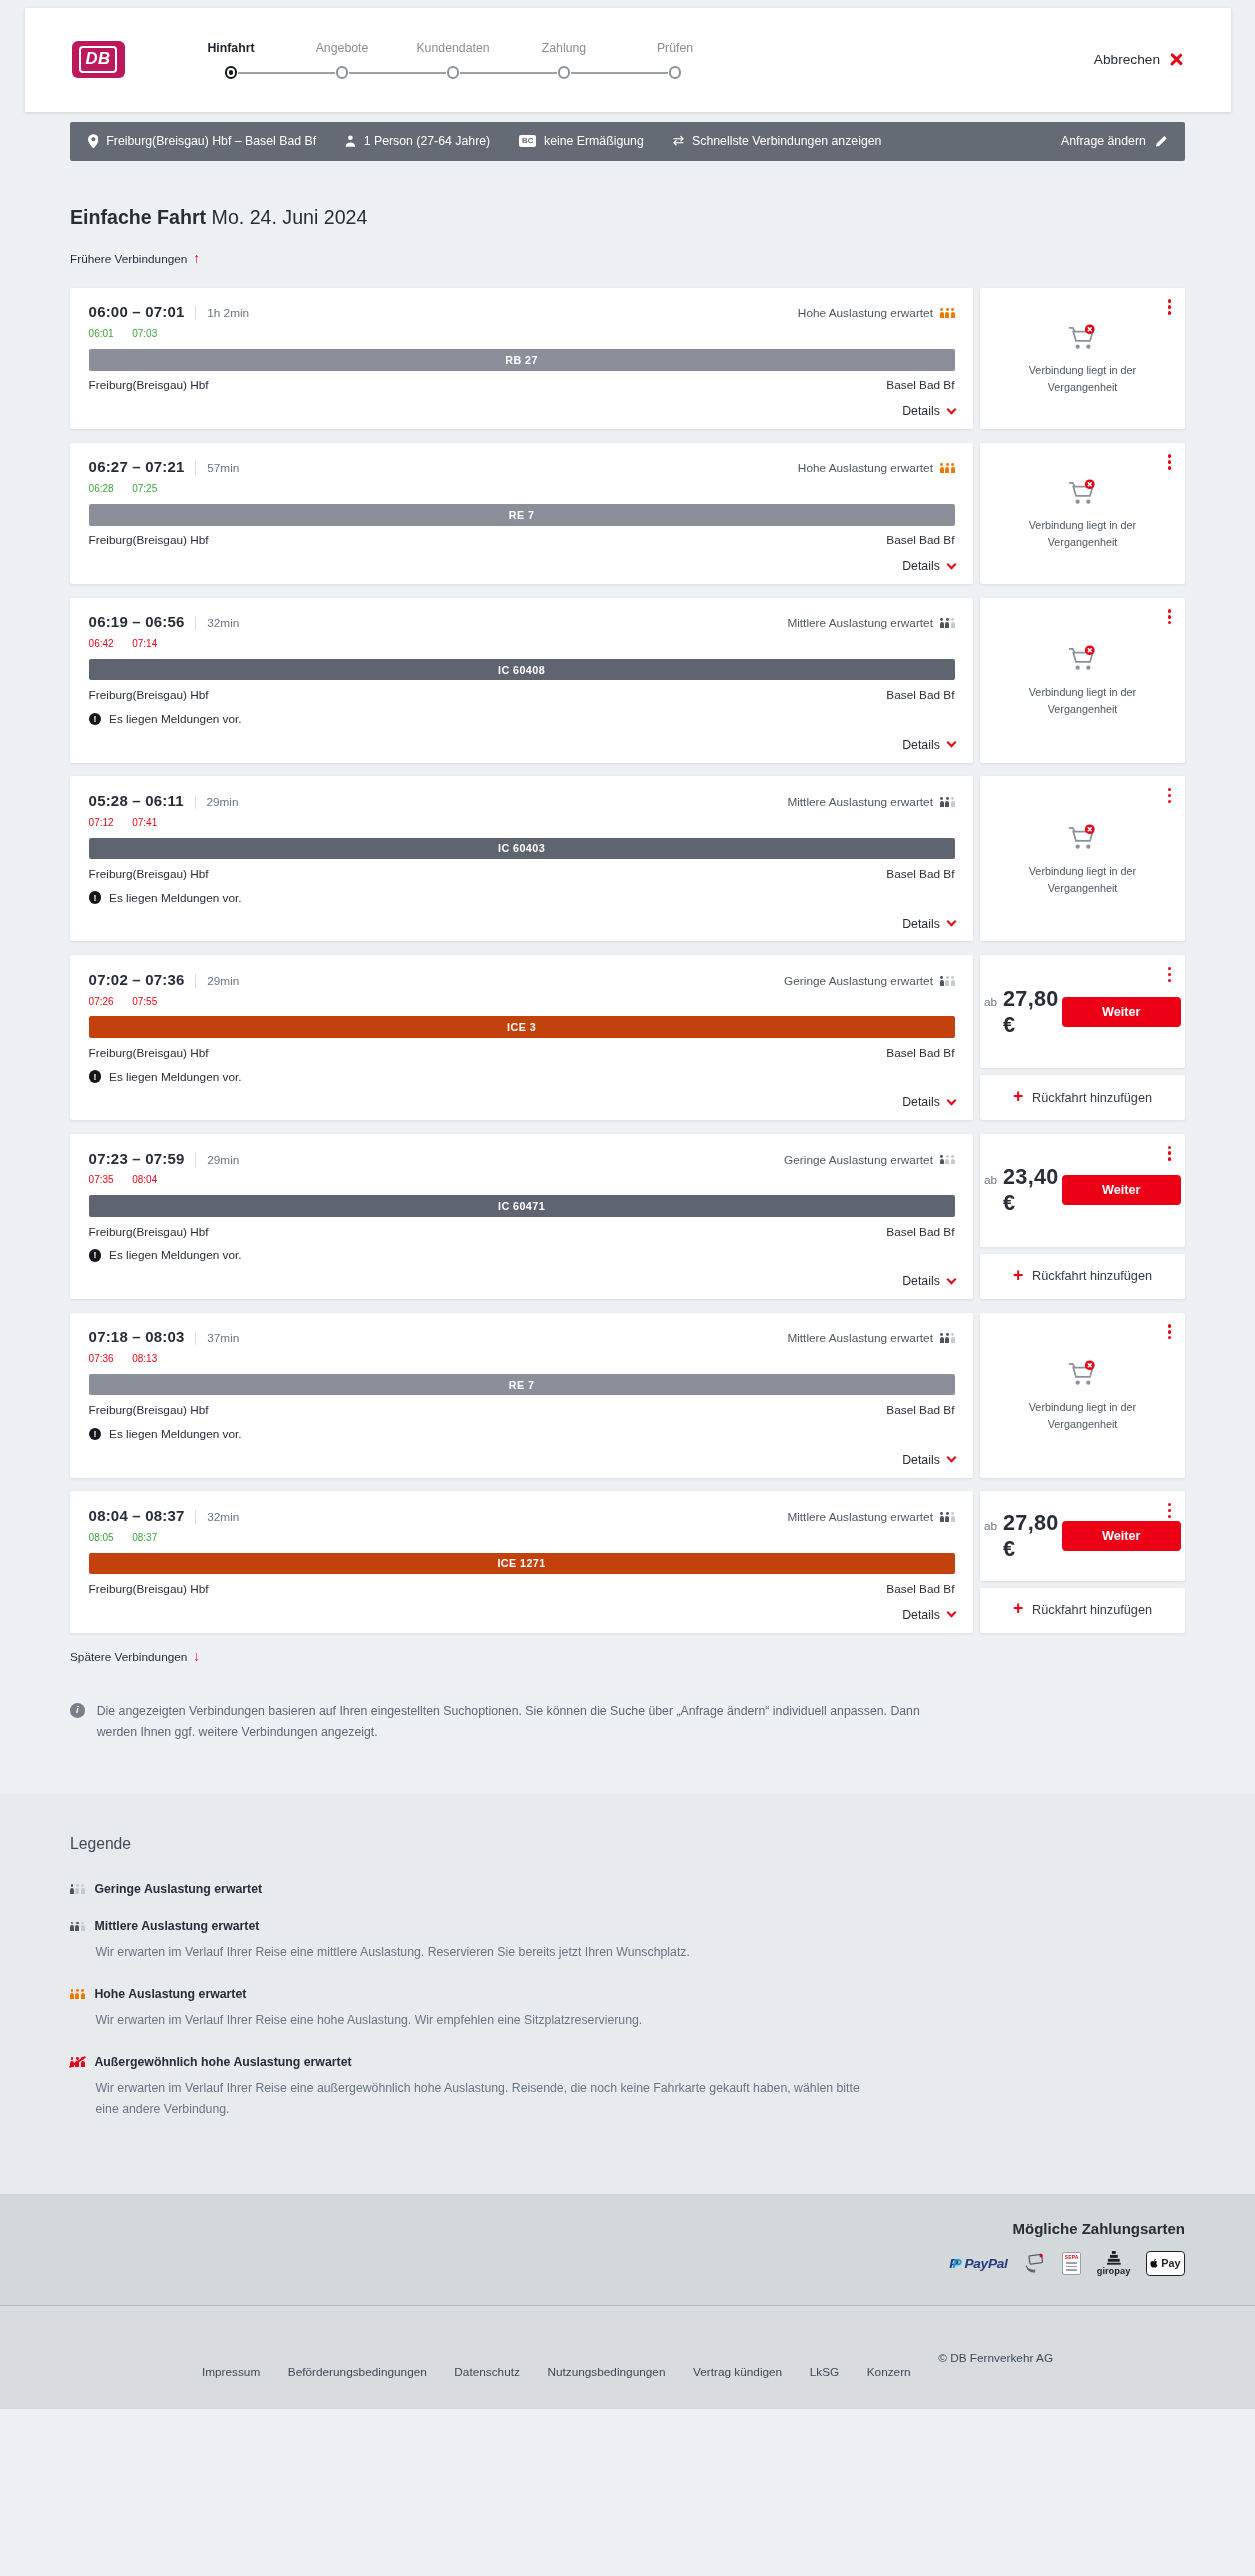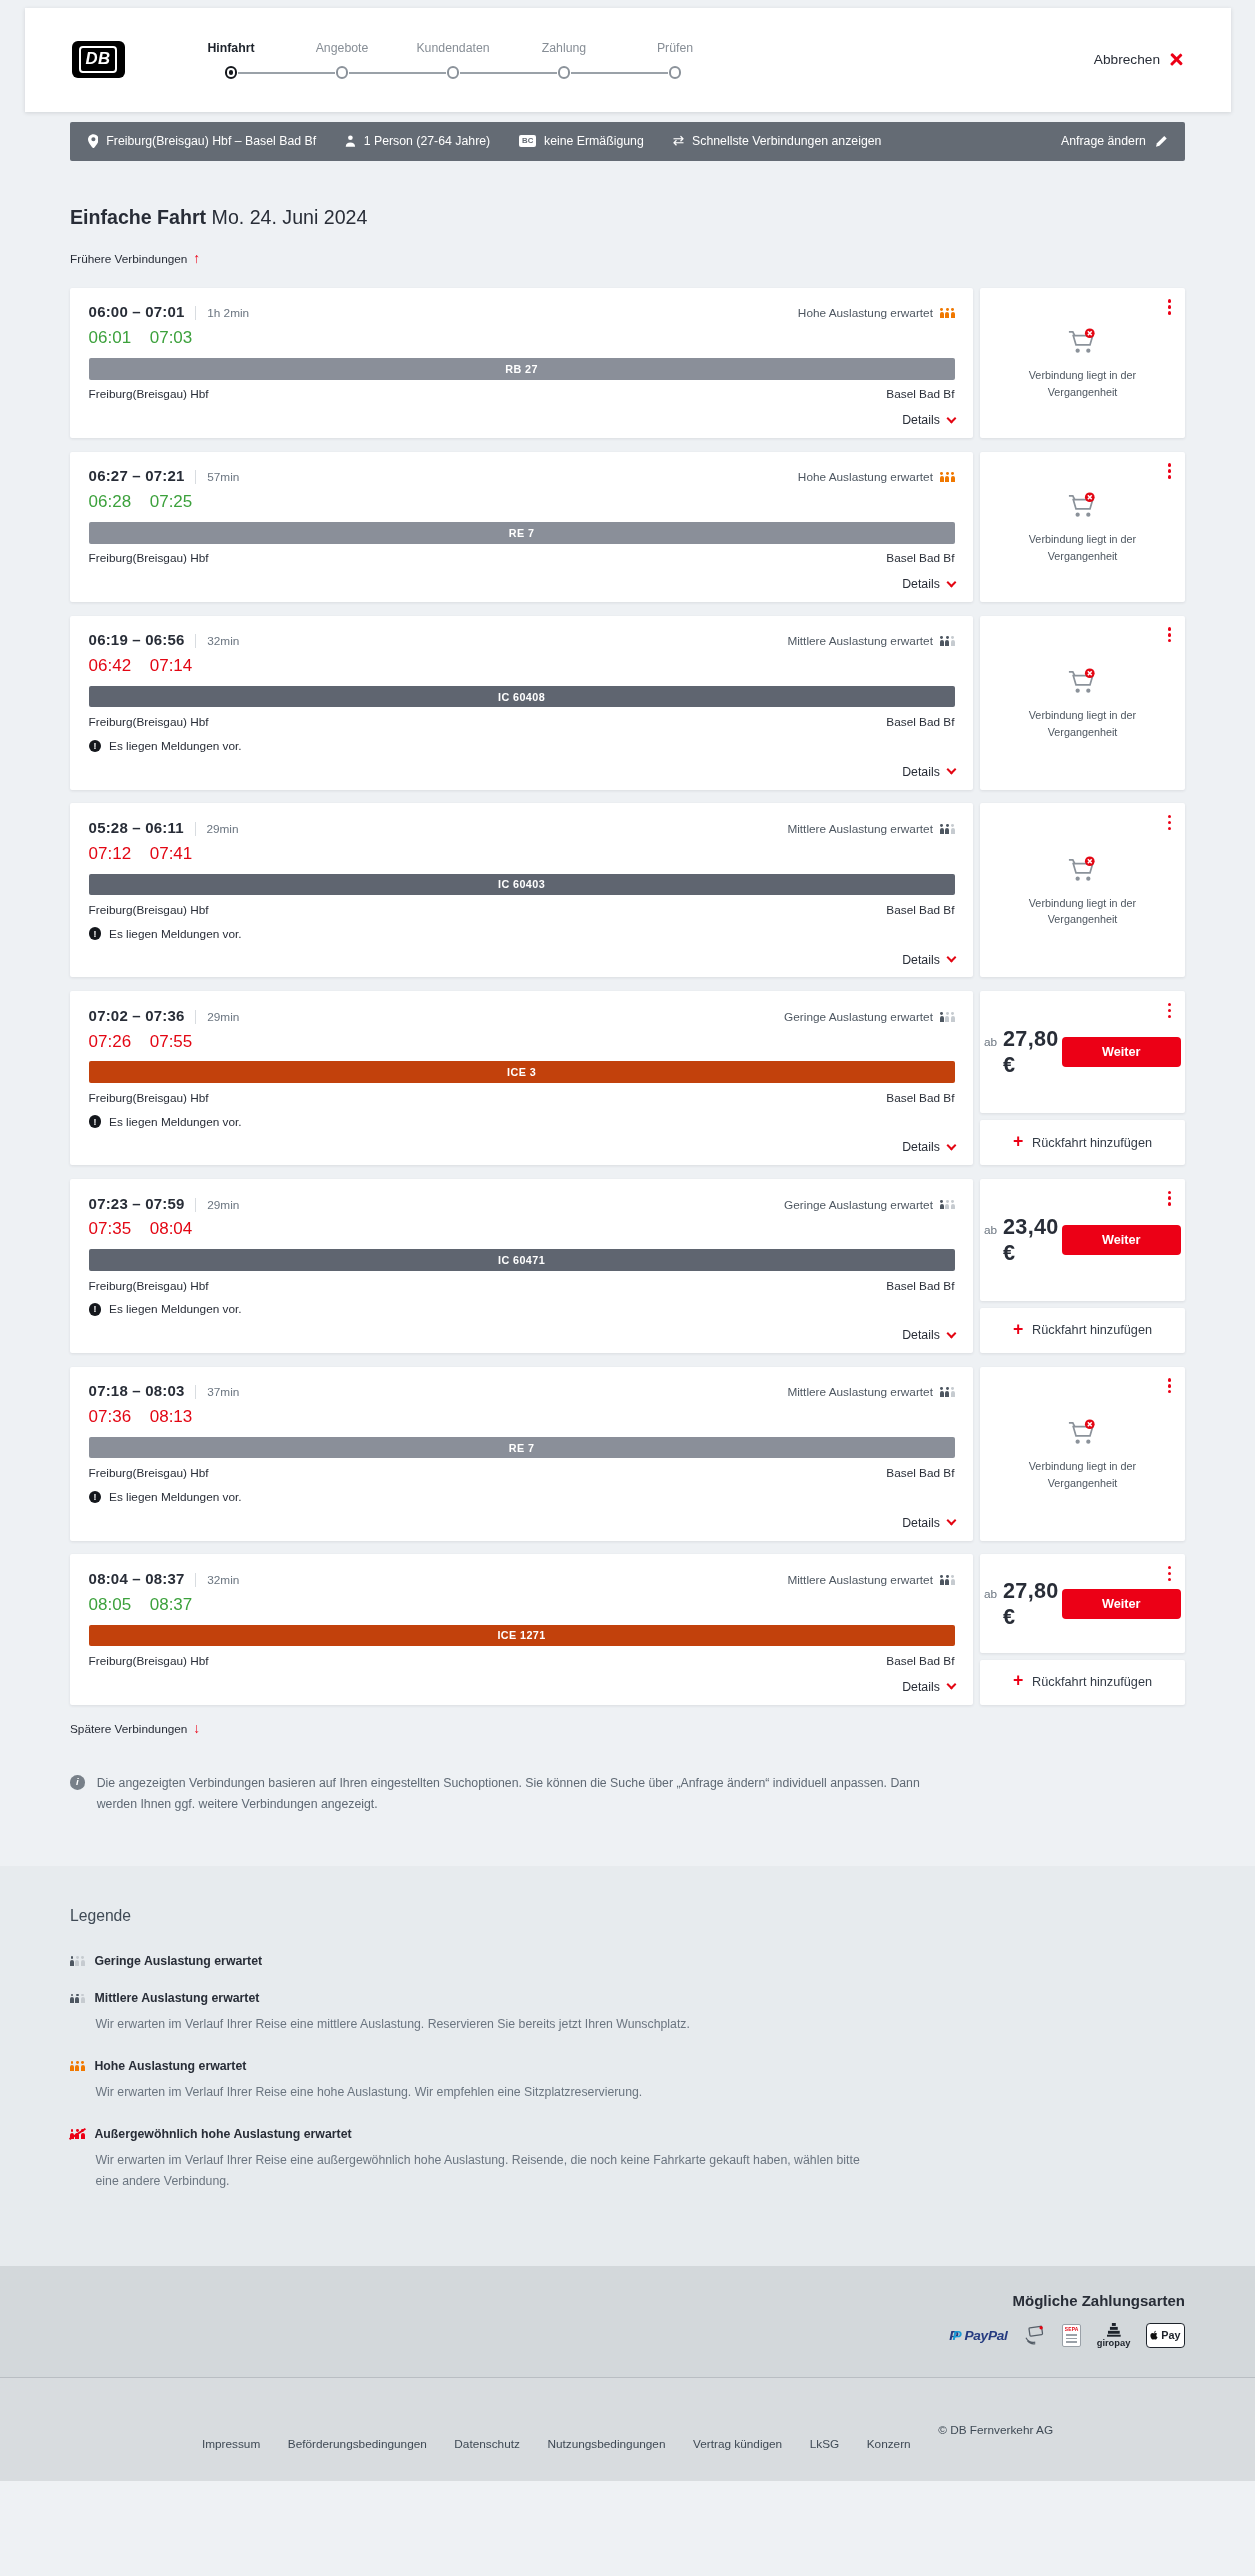--- a/index.html
+++ b/index.html
@@ -5,21 +5,21 @@
   * { box-sizing: border-box; }
   html { background:#eef1f4; }
   body {
     width:1255px; margin:0 auto; padding-top:7.8px;
     background:#eef1f4; color:#282d37;
     font-family:"Liberation Sans", sans-serif; font-size:12.7px;
   }
   
   .hdr { background:#fff; margin:0 24.5px; height:104px; display:flex; align-items:center;
          padding:0 47px; box-shadow:0 1px 3.9px rgba(40,45,55,.15); }
-  .db-logo { width:53px; height:37px; background:#000000; border-radius:5.9px;
+  .db-logo { width:53px; height:37px; background:#be185d; border-radius:5.9px;
              display:flex; align-items:center; justify-content:center; flex:none; }
   .db-logo span { border:2.5px solid #fff; border-radius:3.9px; padding:1px 4.9px 2px;
                   color:#fff; font-weight:700; font-size:16.7px; letter-spacing:0.5px; font-style:italic; }
   .steps { display:flex; margin-left:51px; }
   .step { width:111px; display:flex; flex-direction:column; align-items:center; position:relative; }
   .slabel { font-size:12.3px; color:#878e96; margin-bottom:11.8px; white-space:nowrap; }
   .step.active .slabel { color:#1d232b; font-weight:700; }
   .sdot { width:12.7px; height:12.7px; border:2px solid #8b929a; border-radius:50%;
           background:#fff; position:relative; z-index:1; }
   .step.active .sdot { border-color:#14171c; }
@@ -61,21 +61,21 @@
   .pp::before { content:""; position:absolute; top:0; left:0.5px; width:2.9px; height:2.9px;
                 border-radius:50%; background:var(--c); }
   .pp::after { content:""; position:absolute; bottom:0; left:0; width:3.9px; height:5.9px;
                border-radius:2px 2px 0 0; background:var(--c); }
   .occ.low .pp:nth-child(1) { --c:#4e5761; }
   .occ.medium .pp:nth-child(-n+2) { --c:#4e5761; }
   .occ.high .pp { --c:#f07800; }
   .occ.veryhigh .pp { --c:#ec0016; }
   .occ.veryhigh::after { content:""; position:absolute; left:-2px; top:3.9px; width:18.6px; height:2px;
                           background:#ec0016; transform:rotate(-33deg); }
-  .rt { display:flex; gap:18.6px; font-size:17px; margin-top:7.8px; }
+  .rt { display:flex; gap:18.6px; font-size:10px; margin-top:7.8px; }
   .rt.green { color:#3ca13c; } .rt.red { color:#e30613; }
   .tbar { margin-top:9.8px; height:21.6px; border-radius:2px; display:flex; align-items:center;
           justify-content:center; color:#fff; font-size:10.8px; font-weight:700; letter-spacing:0.4px; }
   .tbar.regional { background:#8a8f99; } .tbar.ic { background:#5f6570; } .tbar.ice { background:#c2410c; }
   .stns { display:flex; justify-content:space-between; font-size:11.8px; color:#282d37; margin-top:7.8px; }
   .msg { display:flex; align-items:center; gap:7.8px; margin-top:9.8px; font-size:11.8px; color:#282d37; }
   .excl { width:12.7px; height:12.7px; border-radius:50%; background:#14171c; color:#fff; flex:none;
           display:flex; align-items:center; justify-content:center; }
   .excl::before { content:"!"; font-size:8.8px; font-weight:700; }
   .details-row { margin-top:auto; padding-top:11.8px; display:flex; justify-content:flex-end; }

